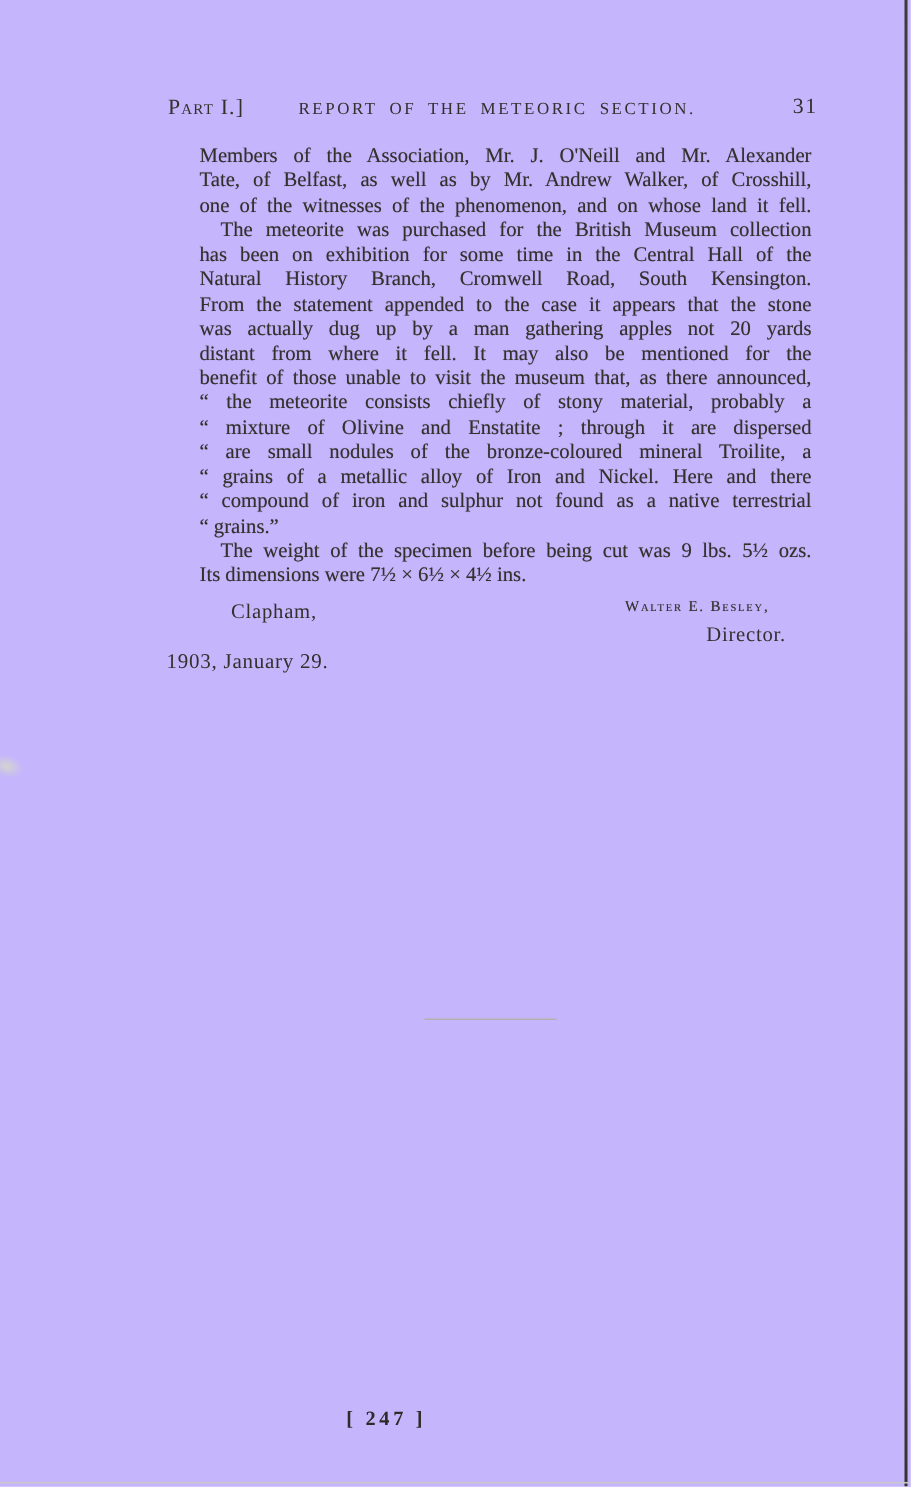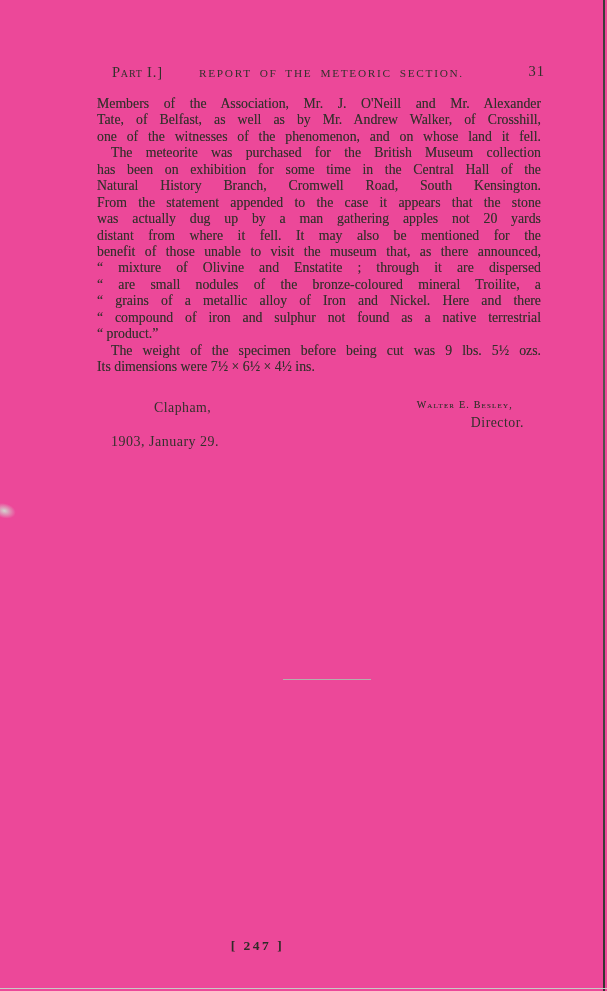--- a/index.html
+++ b/index.html
@@ -3,21 +3,21 @@
 <meta charset="utf-8">
 <style>
   html, body { margin:0; padding:0; }
   body {
     width:607px; height:991px;
     background:#ffffff;
     font-family:"Liberation Serif", serif;
   }
   .page {
     position:relative; width:607px; height:991px;
-    background:#ec4899; overflow:hidden;
+    background:#c4b5fd; overflow:hidden;
     color:#33312c;
   }
   
   .header { position:absolute; left:97px; top:63px; width:448px; height:22px; }
   .header .part {
     position:absolute; left:15px; top:1px;
     font-variant:small-caps; font-size:14.5px; letter-spacing:0.8px;
   }
   .header .title {
     position:absolute; left:102px; top:4px;
@@ -30,20 +30,21 @@
   
   .bodytext {
     position:absolute; left:97px; top:96px; width:444px;
     font-size:13.8px; line-height:16.45px;
     text-shadow:0 0 0.5px rgba(45,43,38,0.45);
   }
   .line {
     height:16.45px;
     text-align:justify; text-align-last:justify;
     white-space:normal;
+    margin-left:36px;
   }
   .line.short { text-align:left; text-align-last:left; }
   .line.indent { padding-left:14px; }
   
   .sig-name {
     position:absolute; right:94px; top:399px;
     font-variant:small-caps; font-size:10px; letter-spacing:1.2px;
     text-shadow:0 0 0.5px rgba(45,43,38,0.45);
   }
   .sig-title {
@@ -100,25 +101,26 @@
     <div class="line">Members of the Association, Mr. J. O'Neill and Mr. Alexander</div>
     <div class="line">Tate, of Belfast, as well as by Mr. Andrew Walker, of Crosshill,</div>
     <div class="line">one of the witnesses of the phenomenon, and on whose land it fell.</div>
     <div class="line indent">The meteorite was purchased for the British Museum collection</div>
     <div class="line">has been on exhibition for some time in the Central Hall of the</div>
     <div class="line">Natural History Branch, Cromwell Road, South Kensington.</div>
     <div class="line">From the statement appended to the case it appears that the stone</div>
     <div class="line">was actually dug up by a man gathering apples not 20 yards</div>
     <div class="line">distant from where it fell. It may also be mentioned for the</div>
     <div class="line">benefit of those unable to visit the museum that, as there announced,</div>
+    <div class="line">“ the meteorite consists chiefly of stony material, probably a</div>
     <div class="line">“ mixture of Olivine and Enstatite ; through it are dispersed</div>
     <div class="line">“ are small nodules of the bronze-coloured mineral Troilite, a</div>
     <div class="line">“ grains of a metallic alloy of Iron and Nickel. Here and there</div>
     <div class="line">“ compound of iron and sulphur not found as a native terrestrial</div>
-    <div class="line short">“ product.”</div>
+    <div class="line short">“ grains.”</div>
     <div class="line indent">The weight of the specimen before being cut was 9 lbs. 5½ ozs.</div>
     <div class="line short">Its dimensions were 7½ × 6½ × 4½ ins.</div>
   </div>
 
   <div class="sig-name">Walter E. Besley,</div>
   <div class="sig-title">Director.</div>
   <div class="sig-place">Clapham,</div>
   <div class="sig-date">1903, January 29.</div>
 
   <div class="divider"></div>

